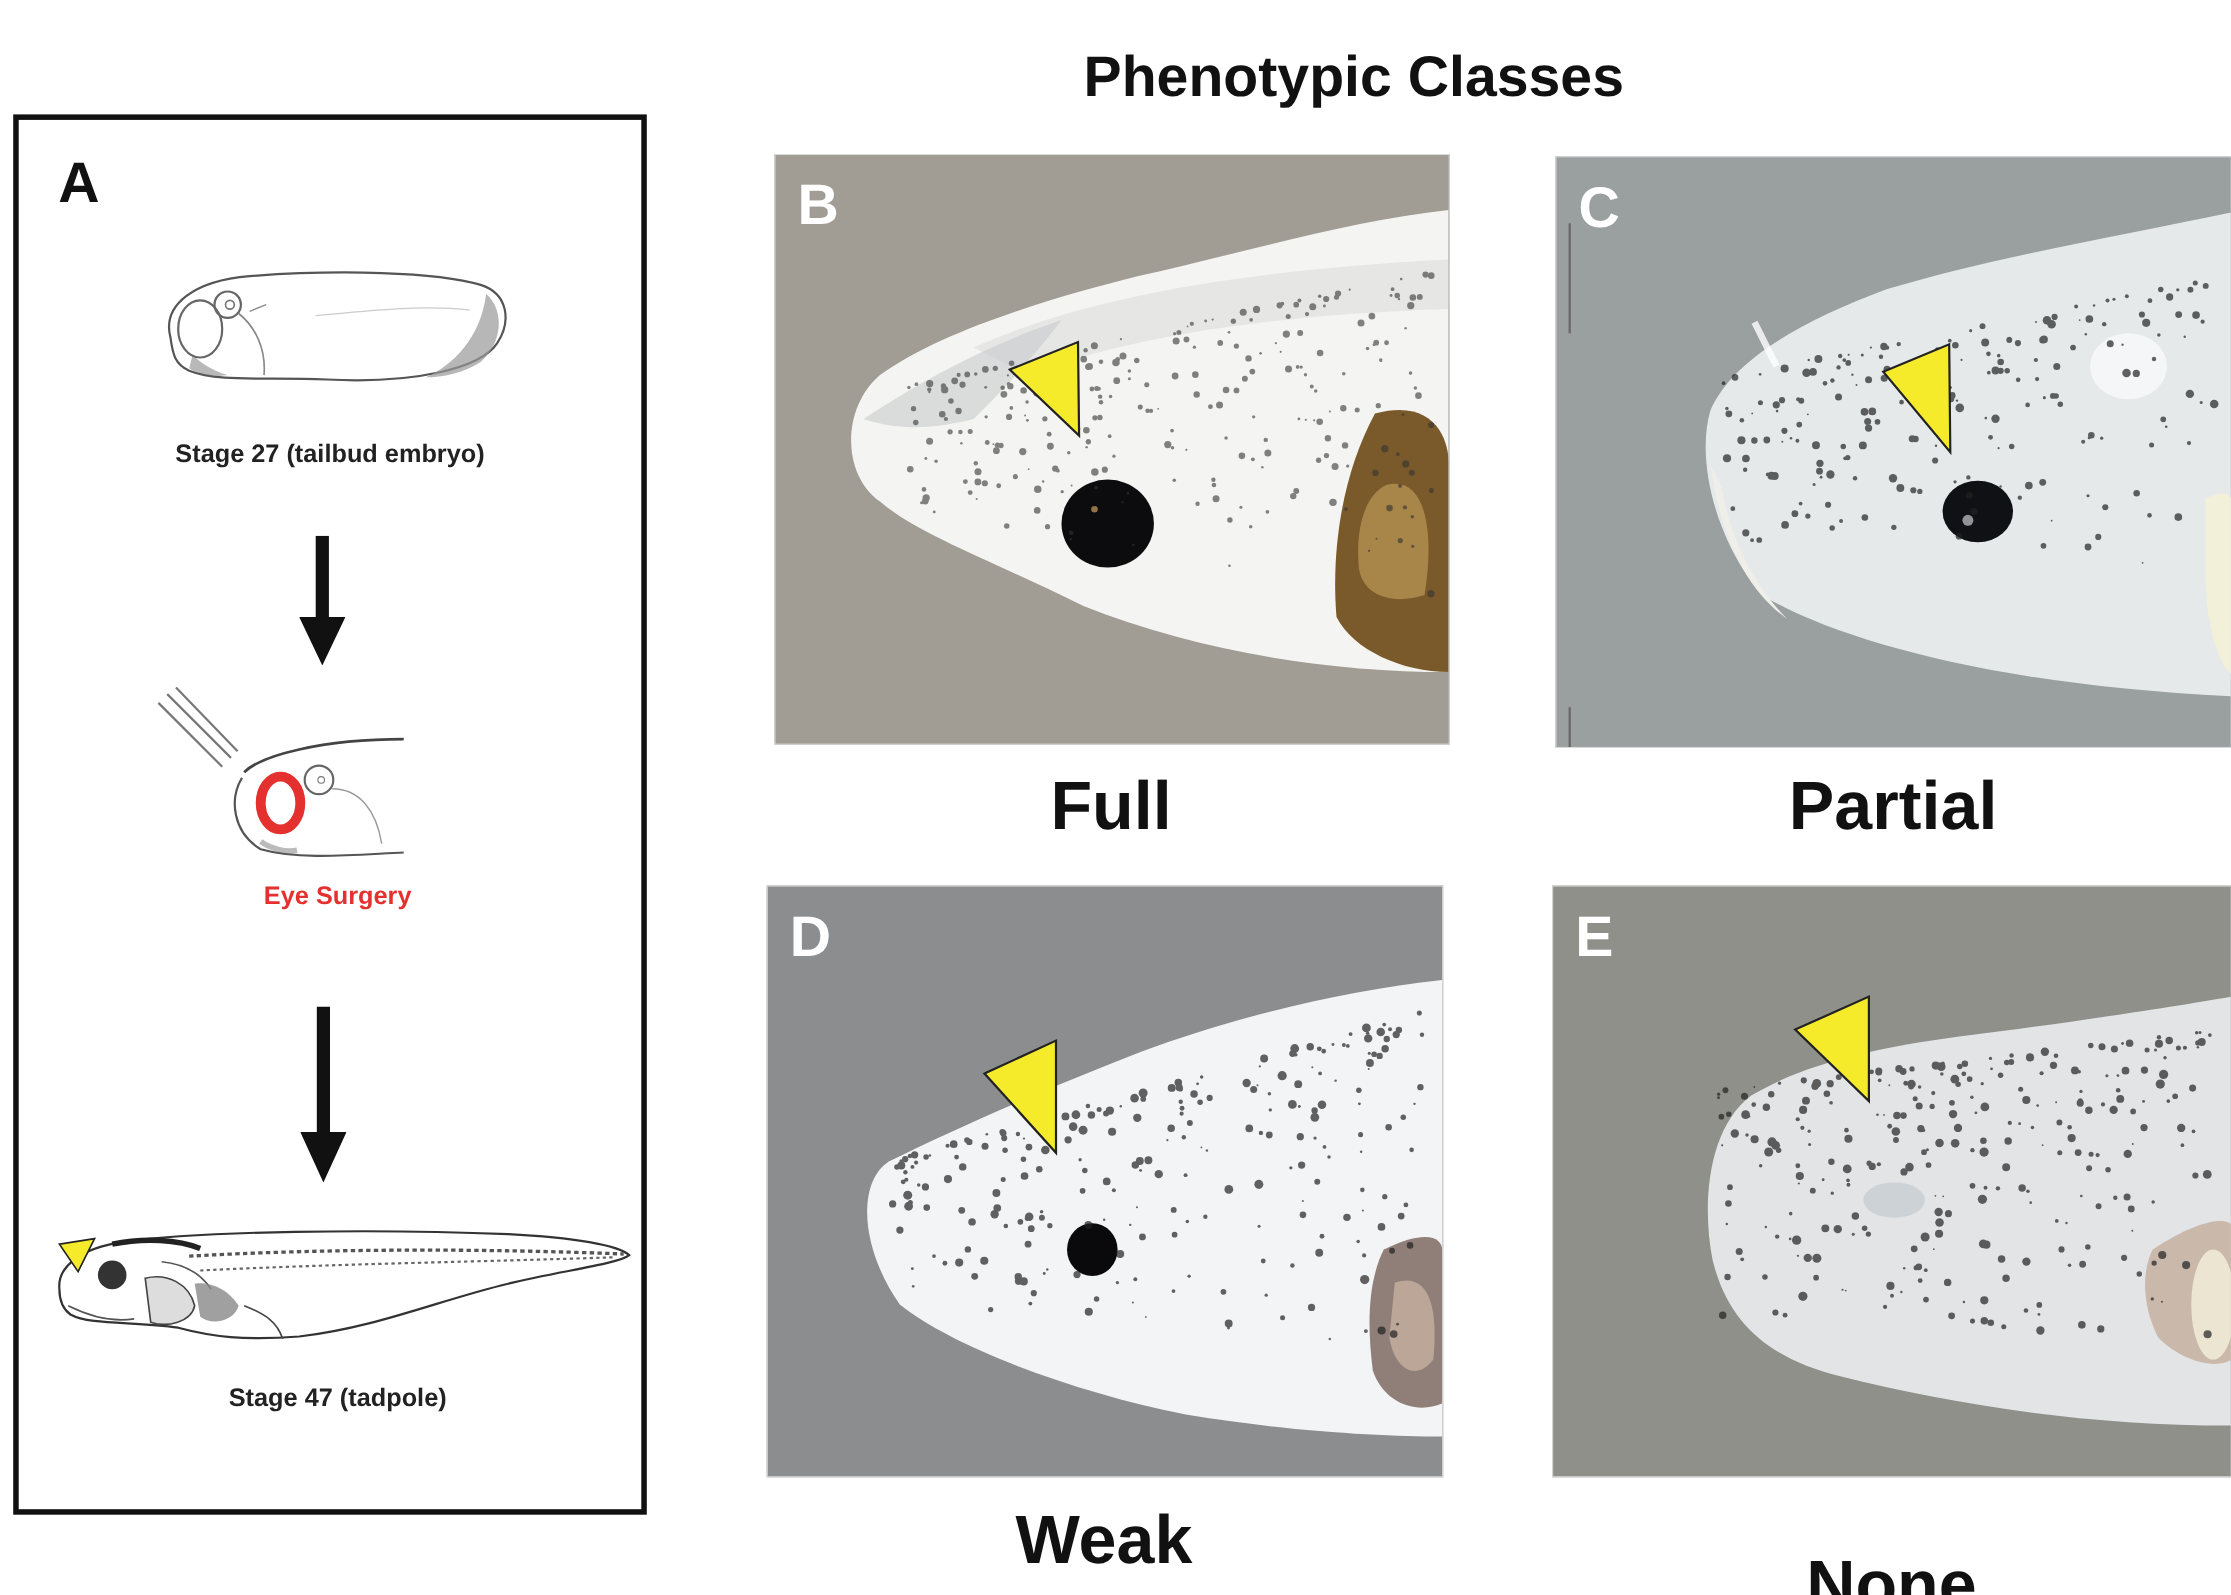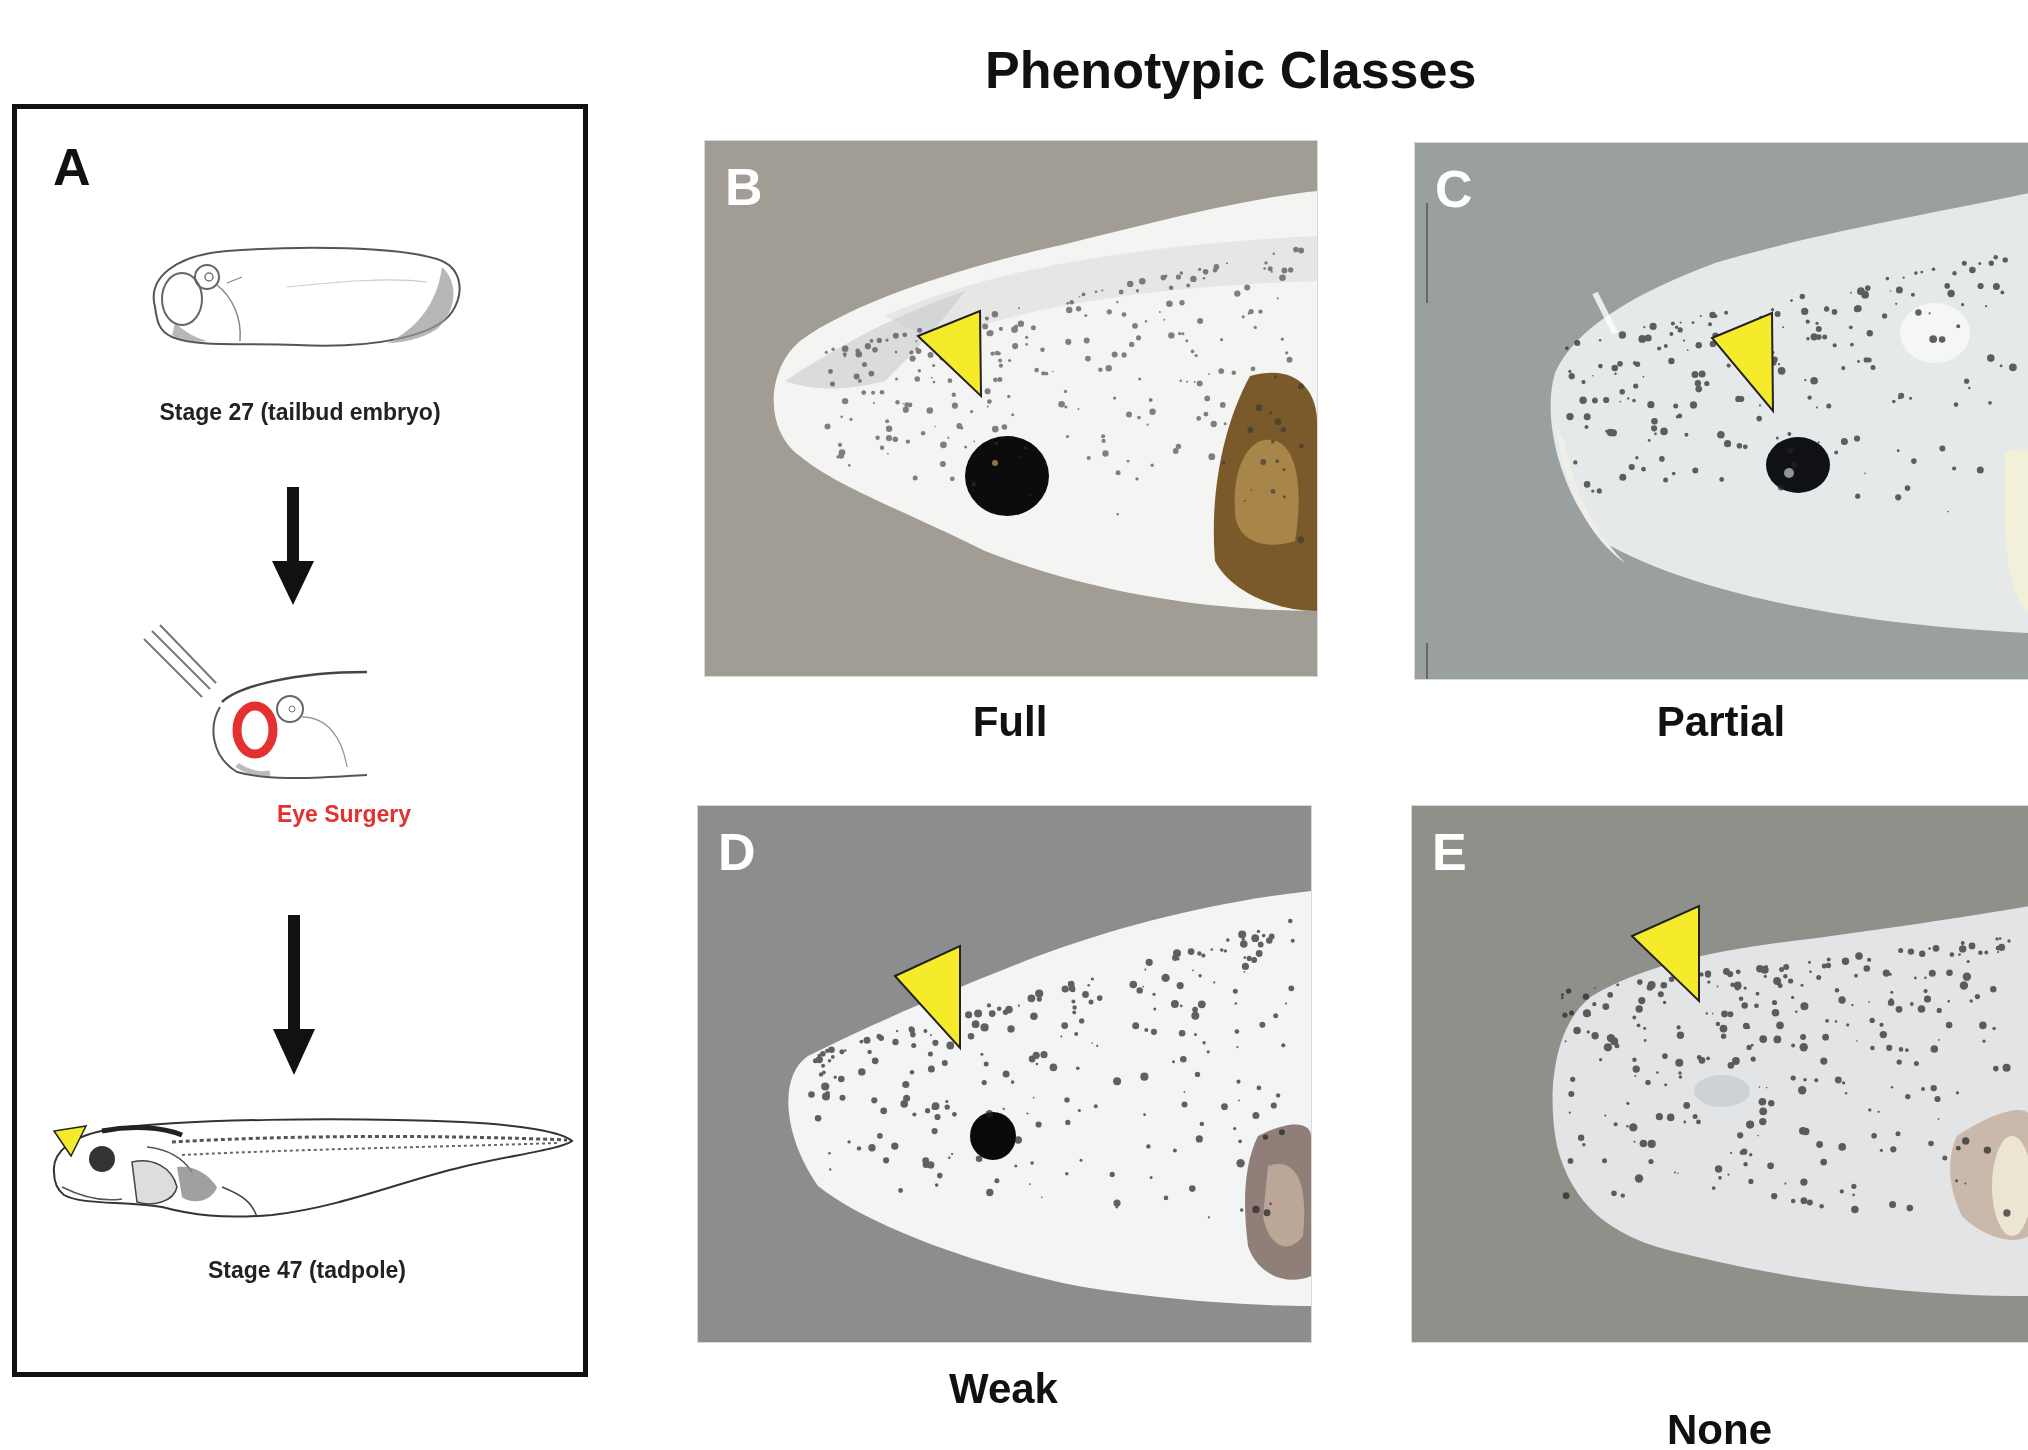--- a/index.html
+++ b/index.html
@@ -7,34 +7,34 @@
          font-family: "Liberation Sans", "DejaVu Sans", sans-serif; color: #111; }
   .abs { position: absolute; }
 
   
   #panel-a { left: 12px; top: 104px; width: 566px; height: 1263px;
              border: 5px solid #111; box-sizing: content-box; background: #fff; }
   .panel-letter { font-weight: bold; font-size: 52px; line-height: 1; }
   #panel-a .panel-letter { left: 36px; top: 32px; color: #111; }
   .stage-label { font-weight: bold; font-size: 23px; color: #222; white-space: nowrap; text-align: center; }
   #label-stage27 { left: 0; width: 566px; top: 290px; }
-  #label-surgery { left: 0; width: 580px; top: 692px; color: #e53030; padding-left: 37px; }
+  #label-surgery { left: 0; width: 580px; top: 692px; color: #e53030; }
   #label-recovery { left: 335px; top: 836px; width: 210px; line-height: 50px; }
   #label-stage47 { left: 0; width: 580px; top: 1148px; }
 
   
   .photo { overflow: hidden; border: 1px solid #d8d8d8; }
   .photo .panel-letter { left: 20px; top: 20px; color: #ffffff; z-index: 3; }
   .photo svg { position: absolute; left: 0; top: 0; width: 100%; height: 100%; }
   #photo-b { left: 704px; top: 140px; width: 612px; height: 535px; background: #a19d94; }
   #photo-c { left: 1414px; top: 142px; width: 614px; height: 536px; background: #9aa0a0; }
   #photo-d { left: 697px; top: 805px; width: 613px; height: 536px; background: #8c8d8f; }
   #photo-e { left: 1411px; top: 805px; width: 617px; height: 536px; background: #8f9089; }
 
-  .class-label { font-weight: bold; font-size: 42px; text-align: center; color: #111; }
+  .class-label { font-weight: bold; font-size: 62px; text-align: center; color: #111; }
   #title { left: 985px; top: 40px; font-weight: bold; font-size: 52px; color: #111; white-space: nowrap; }
   #label-full { left: 704px; width: 612px; top: 698px; }
   #label-partial { left: 1414px; width: 614px; top: 698px; }
   #label-weak { left: 697px; width: 613px; top: 1365px; }
   #label-none { left: 1411px; width: 617px; top: 1406px; }
 </style>
 </head>
 <body>
 
 <div id="title" class="abs">Phenotypic Classes</div>

